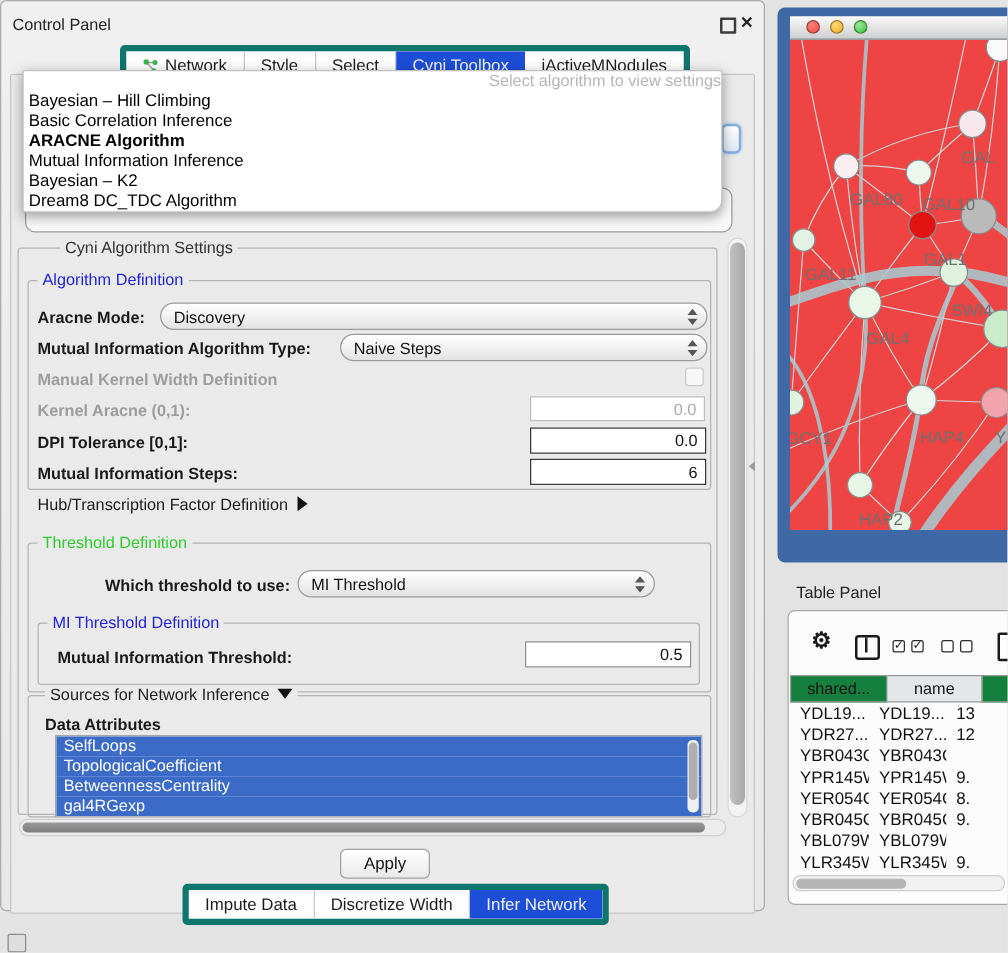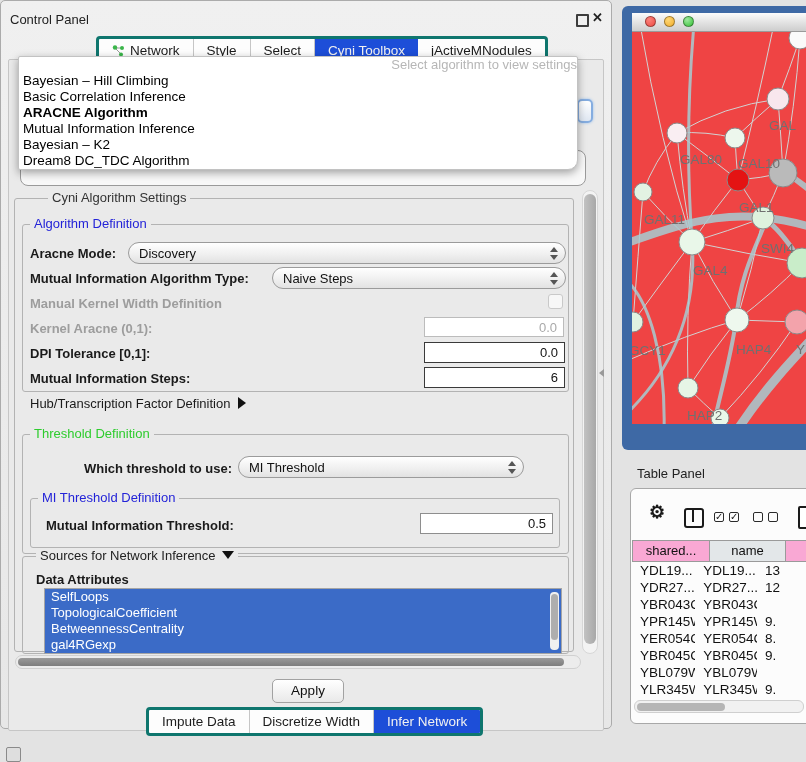--- a/index.html
+++ b/index.html
@@ -14,21 +14,21 @@
   .green{color:#2ecc2e;}
 
   
   .cp-win{left:0;top:6;width:612px;height:729px;background:linear-gradient(#f0f0f0,#e7e7e7);
           border:1px solid #ababab;border-radius:5px;box-sizing:border-box;}
   .cp-title{left:10px;top:12px;font-size:13px;color:#222;}
   .float-ic{left:576px;top:14px;width:9px;height:9px;border:2px solid #3d3d3d;border-radius:1px;}
   .close-ic{left:592px;top:10px;font-size:13px;font-weight:bold;color:#222;}
 
   
-  .seg{position:absolute;display:flex;height:23px;background:#fdfdfd;border:3px solid #0f766e;
+  .seg{position:absolute;display:flex;height:23px;background:#fdfdfd;border:5px solid #0f766e;
        border-radius:4px;overflow:hidden;box-sizing:content-box;}
   .seg .tab{display:flex;align-items:center;gap:5px;padding:0 13px;font-size:13.5px;color:#1c1c1c;
        line-height:23px;border-right:1px solid #c6c6c6;}
   .seg .tab:last-child{border-right:none;}
   .seg .tab.sel{background:#1d4ed8;color:#f1f1f1;border-right:none;text-align:right;}
 
   .cp-content{left:8px;top:59px;width:596px;height:672px;background:#eaeaea;
               border:1px solid #c6c6c6;border-radius:2px;box-sizing:border-box;}
 
   
@@ -111,21 +111,21 @@
   .splitcol-ic{left:684px;top:508px;width:16px;height:16px;border:2px solid #1a1a1a;border-radius:3px;}
   .splitcol-ic::after{content:"";position:absolute;left:6px;top:0;width:2px;height:12px;background:#1a1a1a;}
   .cb{position:absolute;width:10px;height:10px;border:1.5px solid #2a2a2a;border-radius:2px;box-sizing:border-box;
       font-size:10px;line-height:8px;text-align:center;color:#1a1a1a;}
   .doc-ic{left:798px;top:506px;width:15px;height:19px;border:2px solid #1a1a1a;border-radius:2px;background:#fff;}
 
   .thead{position:absolute;display:flex;left:632px;top:540px;height:22px;z-index:2;}
   .th{box-sizing:border-box;border:1px solid #9a9a9a;border-left:none;font-size:13px;color:#111;
       text-align:center;line-height:20px;}
   .th:first-child{border-left:1px solid #9a9a9a;}
-  .th.blue-h{background:#f9a8d4;}
+  .th.blue-h{background:#15803d;}
   .th.gray-h{background:#e3e7e9;}
   .tbody{position:absolute;left:632px;top:562px;width:174px;height:140px;overflow:hidden;}
   .trow{display:flex;height:17px;line-height:17px;font-size:13.5px;color:#111;}
   .td{box-sizing:border-box;padding-left:8px;white-space:nowrap;overflow:hidden;}
   .tbl-hsb{left:634px;top:700px;width:170px;height:13px;background:#f1f1f1;border:1px solid #cfcfcf;
            border-radius:6px;box-sizing:border-box;}
   .tbl-hsb i{position:absolute;left:2px;top:1.5px;width:88px;height:8px;background:#b5b5b5;border-radius:4px;}
 </style>
 </head>
 <body>

